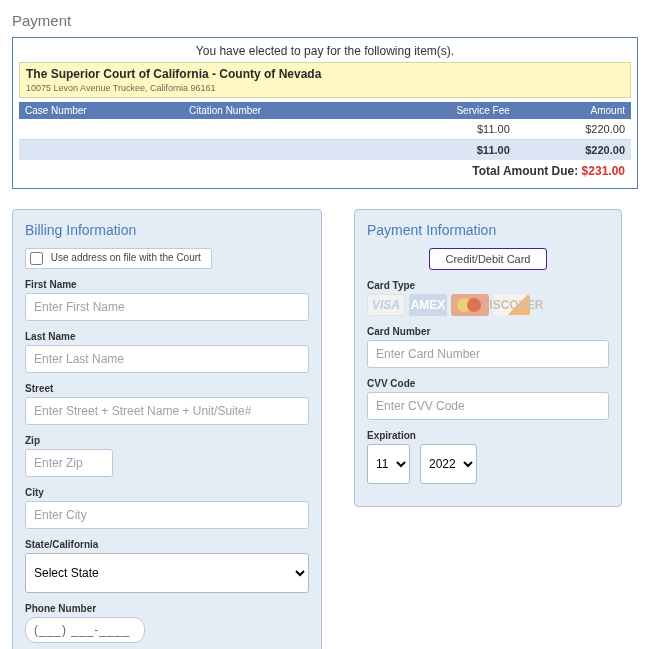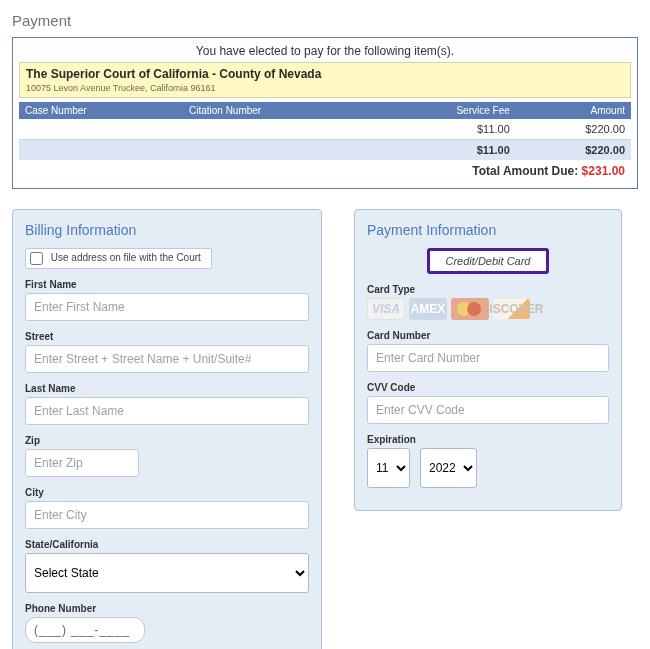--- a/index.html
+++ b/index.html
@@ -22,26 +22,26 @@
   .panels { display: flex; gap: 32px; align-items: flex-start; }
   .panel { background: #e4ecf6; border: 1px solid #b0bfd6; border-radius: 4px; padding: 12px; }
   .panel.billing { width: 310px; }
   .panel.payment { width: 268px; }
   .panel-title { color: #4d7bbb; font-size: 14px; margin-bottom: 10px; }
   .use-addr-box { display: inline-block; background: #fff; border: 1px solid #c0c9d8; padding: 3px 10px 3px 4px; border-radius: 2px; font-size: 10px; color: #444; margin-bottom: 10px; }
   .use-addr-box input { vertical-align: middle; margin-right: 5px; }
   .fld { margin-bottom: 10px; }
   .label { display: block; font-weight: bold; font-size: 10px; margin-bottom: 3px; color: #333; }
   .inp { width: 100%; height: 28px; border: 1px solid #c0c9d8; border-radius: 3px; padding: 0 8px; font-size: 12px; color: #333; }
-  .inp.small { width: 114px; }
+  .inp.small { width: 88px; }
   .sel { height: 40px; border: 1px solid #b0b8c4; border-radius: 3px; padding: 0 4px; font-size: 12px; background: #fff; }
   .sel.full { width: 100%; }
   ::placeholder { color: #9ca2a8; }
   .tab-row { text-align: center; margin-bottom: 10px; }
-  .tab { display: inline-block; background: #fdfdfd; border: 3px solid #4c1d95; border-radius: 3px; padding: 4px 16px; font-size: 11px; color: #444; font-style: italic; }
+  .tab { display: inline-block; background: #fdfdfd; border: 1px solid #4c1d95; border-radius: 3px; padding: 4px 16px; font-size: 11px; color: #444; }
   .cards-row { display: flex; gap: 4px; margin-bottom: 10px; align-items: center;}
   .card-icon { width: 38px; height: 22px; border-radius: 3px; display: flex; align-items: center; justify-content: center; font-size: 12px; font-weight: bold; color: #fff; }
   .visa { background: #f2f2f2; color: #c2cee0; border: 1px solid #e0e0e0; font-style: italic; }
   .amex { background: #cad8e8; color: #fff; }
   .mc   { background: #e7a98d; position: relative; overflow: hidden; }
   .mc::before { content:""; position:absolute; width:14px;height:14px;border-radius:50%; background:#eecf73; left:6px; top:4px;}
   .mc::after { content:""; position:absolute; width:14px;height:14px;border-radius:50%; background:#d66a4a; left:16px; top:4px; opacity:0.85;}
   .disc { background: linear-gradient(135deg,#f7f2ec 60%,#f0b776 60%); color:#c9c2b4; border:1px solid #eee; }
   .phone-inp { width: 120px; height: 26px; border: 1px solid #c0c9d8; border-radius: 11px; padding: 0 8px; font-size: 12px; color:#666; letter-spacing:1px; }
   .exp-row { display: flex; gap: 10px; }
@@ -94,26 +94,26 @@
     <label class="use-addr-box">
       <input type="checkbox" style="">
       <span>Use address on file with the Court</span>
     </label>
 
     <div class="fld">
       <span class="label">First Name</span>
       <input class="inp" placeholder="Enter First Name" style="">
     </div>
     <div class="fld">
+      <span class="label">Last Name</span>
+      <input class="inp" placeholder="Enter Last Name" style="">
+    </div>
+    <div class="fld">
       <span class="label">Street</span>
       <input class="inp" placeholder="Enter Street + Street Name + Unit/Suite#" style="">
-    </div>
-    <div class="fld">
-      <span class="label">Last Name</span>
-      <input class="inp" placeholder="Enter Last Name" style="">
     </div>
     <div class="fld">
       <span class="label">Zip</span>
       <input class="inp small" placeholder="Enter Zip" style="">
     </div>
     <div class="fld">
       <span class="label">City</span>
       <input class="inp" placeholder="Enter City" style="">
     </div>
     <div class="fld">

